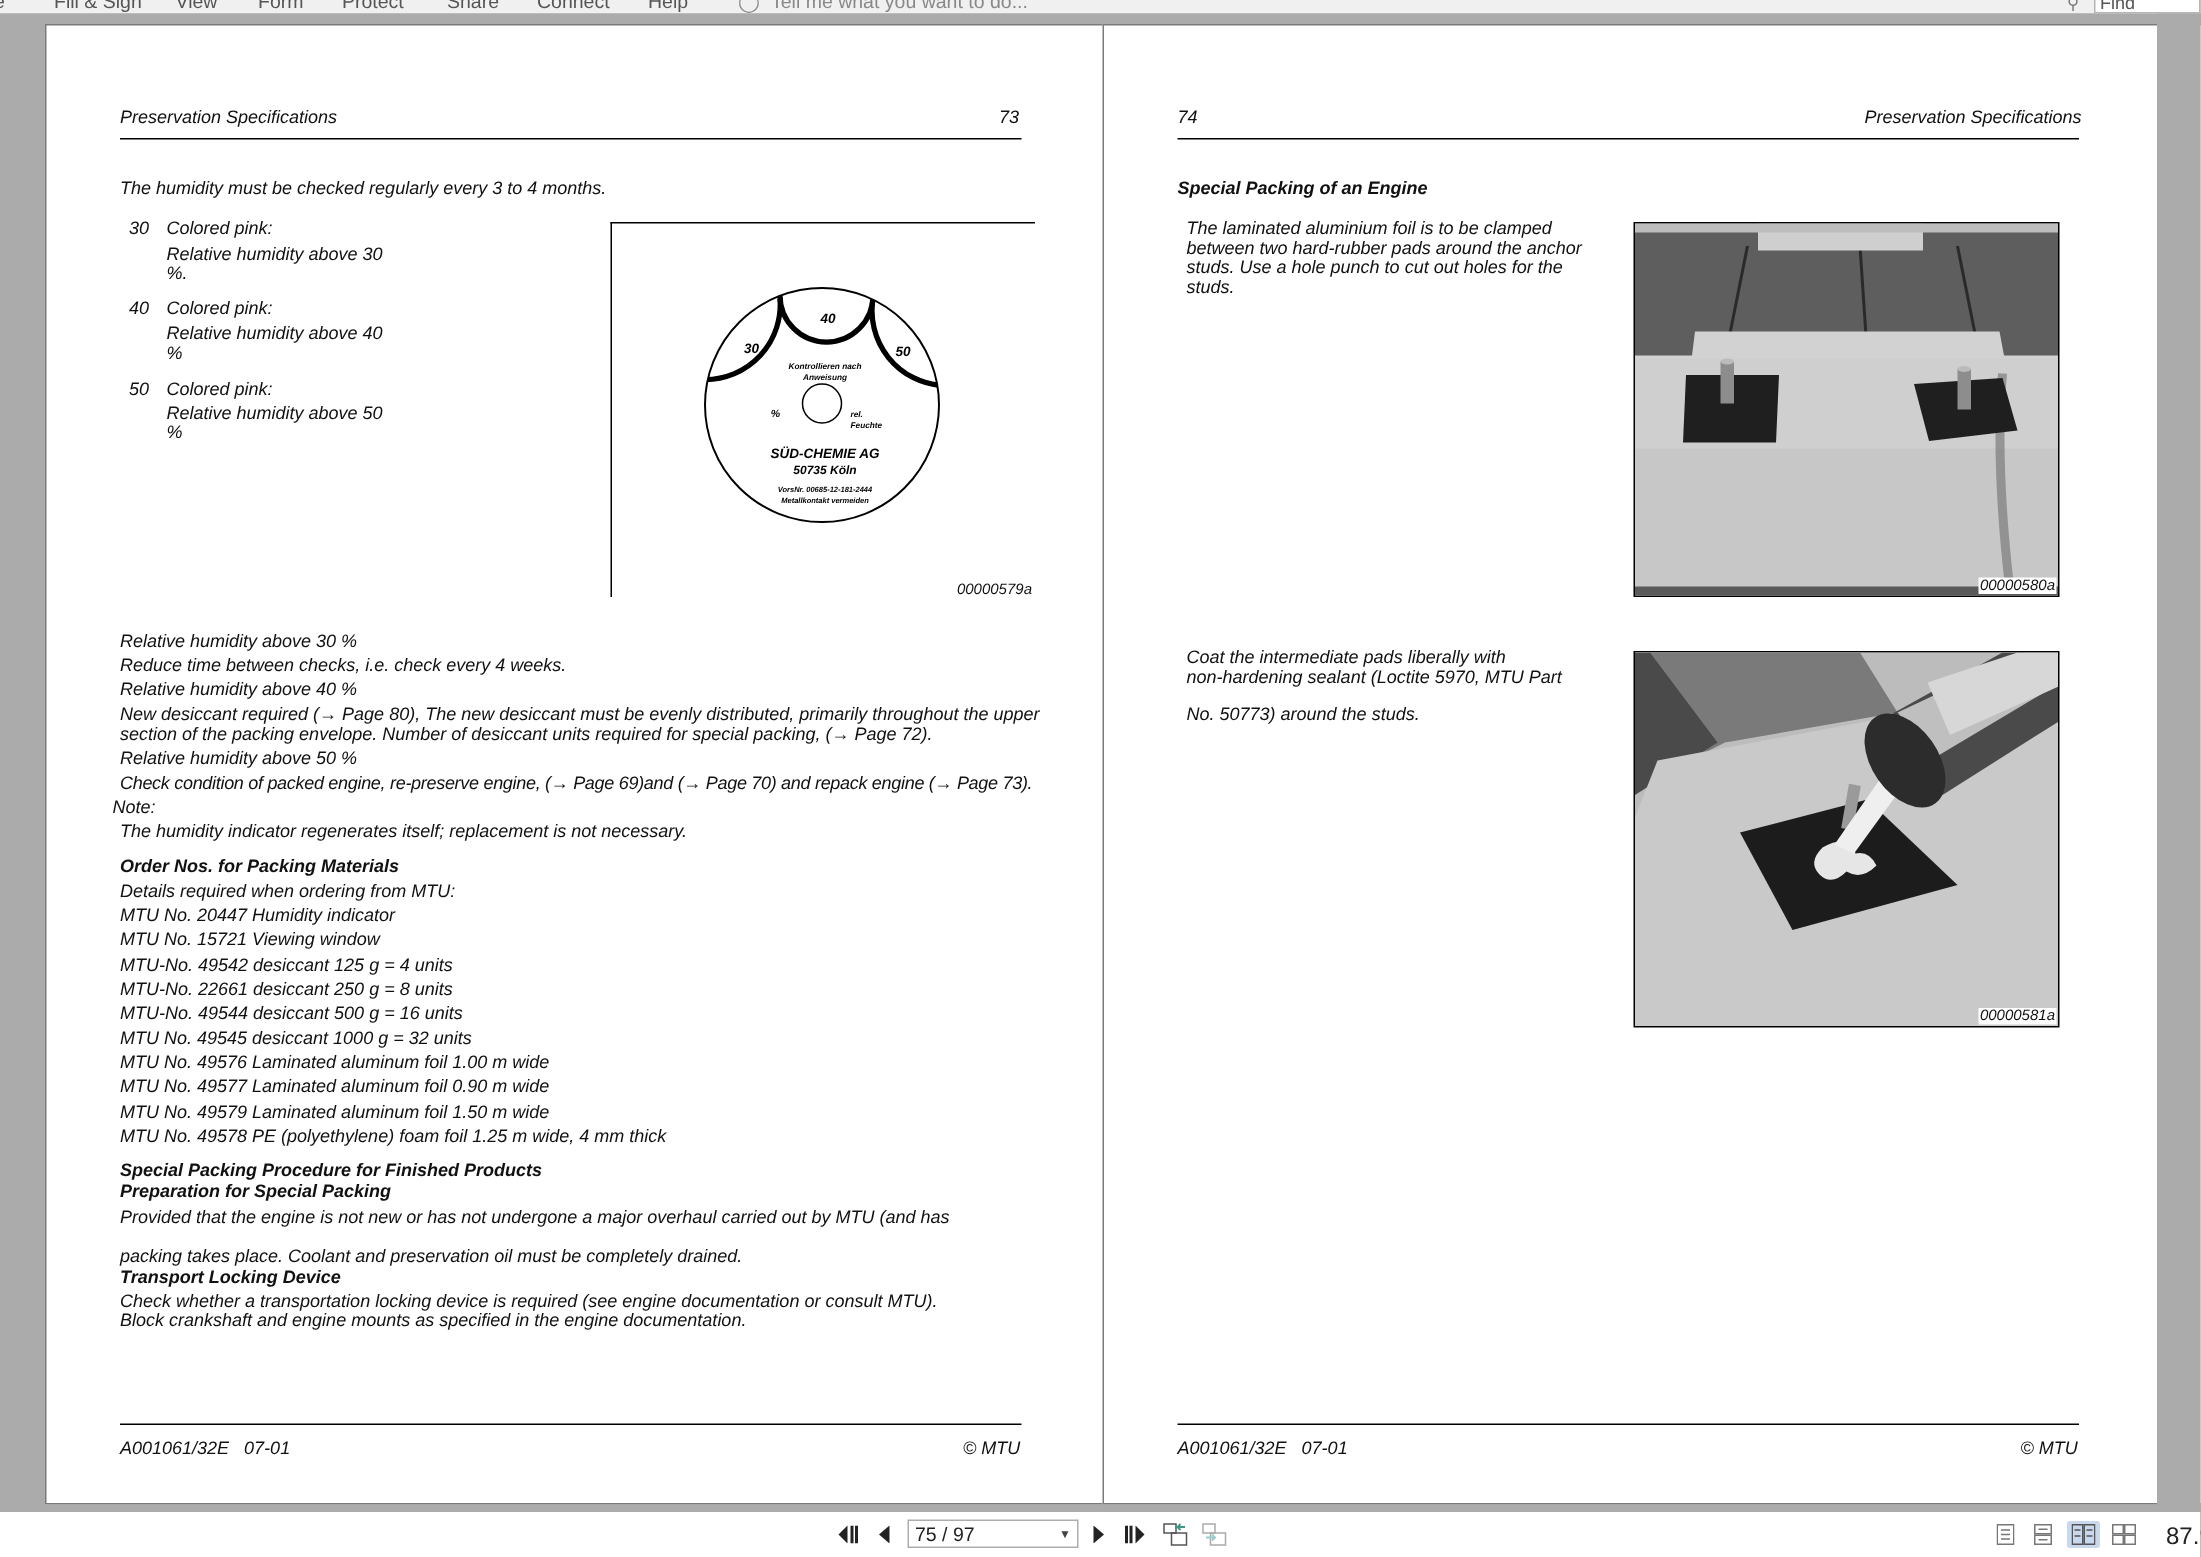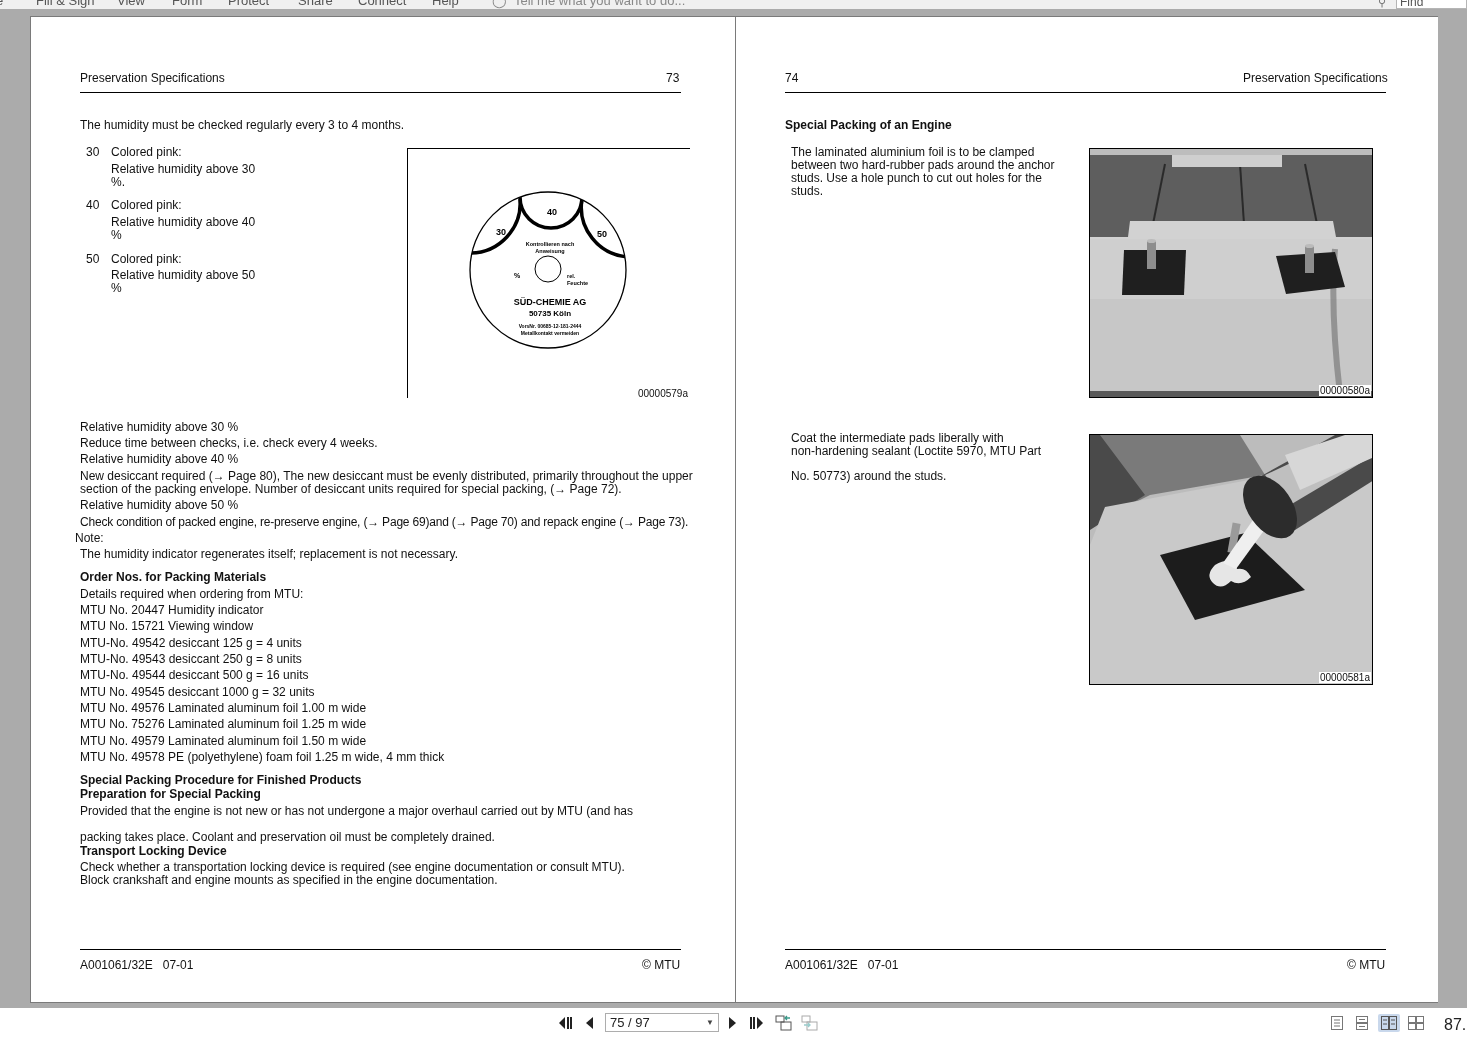--- a/index.html
+++ b/index.html
@@ -5,21 +5,21 @@
   * { box-sizing: border-box; margin: 0; padding: 0; }
   html, body { width: 1467px; height: 1038px; overflow: hidden; }
   body { background: #ababab; font-family: "Liberation Sans", sans-serif; color: #111; position: relative; }
 
   .menubar { position: absolute; left: 0; top: 0; width: 1467px; height: 9px; background: #f0f0f0; overflow: hidden; font-size: 13px; color: #555; text-decoration: underline; }
   .menubar .mi { position: absolute; top: -7px; white-space: nowrap; }
   .menubar .find { position: absolute; left: 1396px; top: -6px; width: 71px; height: 15px; background: #fff; border: 1px solid #b5b5b5; font-size: 12px; padding-left: 3px; color: #555; }
   .menubar .findicon { position: absolute; left: 1378px; top: -4px; width: 14px; height: 12px; font-size: 11px; color: #777; }
 
   .viewer { position: absolute; left: 0; top: 9px; width: 1467px; height: 999px; background: #ababab; }
-  .page { position: absolute; top: 7px; width: 771px; height: 987px; background: #fff; border: 1px solid #7a7a7a; }
+  .page { position: absolute; top: 7px; width: 771px; height: 987px; background: #fff; border: 1px solid #7a7a7a; font-style: italic; }
   .page.left { left: 30px; }
   .page.right { left: 735px; text-align: right; }
 
   .abs { position: absolute; white-space: nowrap; font-size: 12px; line-height: 14px; }
   .hr { position: absolute; height: 1px; background: #000; }
   .b { font-weight: bold; }
 
   .figure { position: absolute; border: 1px solid #000; background: #fff; }
   .figcode { position: absolute; right: 1px; bottom: 1px; font-size: 10px; background: #fff; padding: 0 1px; line-height: 11px; }
 
@@ -115,25 +115,25 @@
     <div class="abs" style="left:49px; top:481px;">Relative humidity above 50 %</div>
     <div class="abs" style="left:49px; top:498px; letter-spacing:-0.2px;">Check condition of packed engine, re-preserve engine, (→ Page 69)and (→ Page 70) and repack engine (→ Page 73).</div>
     <div class="abs" style="left:44px; top:514px;">Note:</div>
     <div class="abs" style="left:49px; top:530px;">The humidity indicator regenerates itself; replacement is not necessary.</div>
 
     <div class="abs b" style="left:49px; top:553px;">Order Nos.  for Packing Materials</div>
     <div class="abs" style="left:49px; top:570px;">Details required when ordering from MTU:</div>
     <div class="abs" style="left:49px; top:586px;">MTU No.  20447 Humidity indicator</div>
     <div class="abs" style="left:49px; top:602px;">MTU No.  15721 Viewing window</div>
     <div class="abs" style="left:49px; top:619px;">MTU-No.  49542 desiccant 125 g = 4 units</div>
-    <div class="abs" style="left:49px; top:635px;">MTU-No.  49543 desiccant 250 g = 8 units</div>
+    <div class="abs" style="left:49px; top:635px;">MTU-No.  22661 desiccant 250 g = 8 units</div>
     <div class="abs" style="left:49px; top:651px;">MTU-No.  49544 desiccant 500 g = 16 units</div>
     <div class="abs" style="left:49px; top:668px;">MTU No.  49545 desiccant 1000 g = 32 units</div>
     <div class="abs" style="left:49px; top:684px;">MTU No.  49576 Laminated aluminum foil 1.00 m wide</div>
-    <div class="abs" style="left:49px; top:700px;">MTU No.  75276 Laminated aluminum foil 1.25 m wide</div>
+    <div class="abs" style="left:49px; top:700px;">MTU No.  49577 Laminated aluminum foil 0.90 m wide</div>
     <div class="abs" style="left:49px; top:717px;">MTU No.  49579 Laminated aluminum foil 1.50 m wide</div>
     <div class="abs" style="left:49px; top:733px;">MTU No.  49578 PE (polyethylene) foam foil 1.25 m wide, 4 mm thick</div>
 
     <div class="abs b" style="left:49px; top:756px;">Special Packing Procedure for Finished Products</div>
     <div class="abs b" style="left:49px; top:770px;">Preparation for Special Packing</div>
     <div class="abs" style="left:49px; top:787px;">Provided that the engine is not new or has not undergone a major overhaul carried out by MTU (and has</div>
     <div class="abs" style="left:49px; top:813px;">packing takes place.  Coolant and preservation oil must be completely drained.</div>
     <div class="abs b" style="left:49px; top:827px;">Transport Locking Device</div>
     <div class="abs" style="left:49px; top:843px;">Check whether a transportation locking device is required (see engine documentation or consult MTU).</div>
     <div class="abs" style="left:49px; top:856px;">Block crankshaft and engine mounts as specified in the engine documentation.</div>

